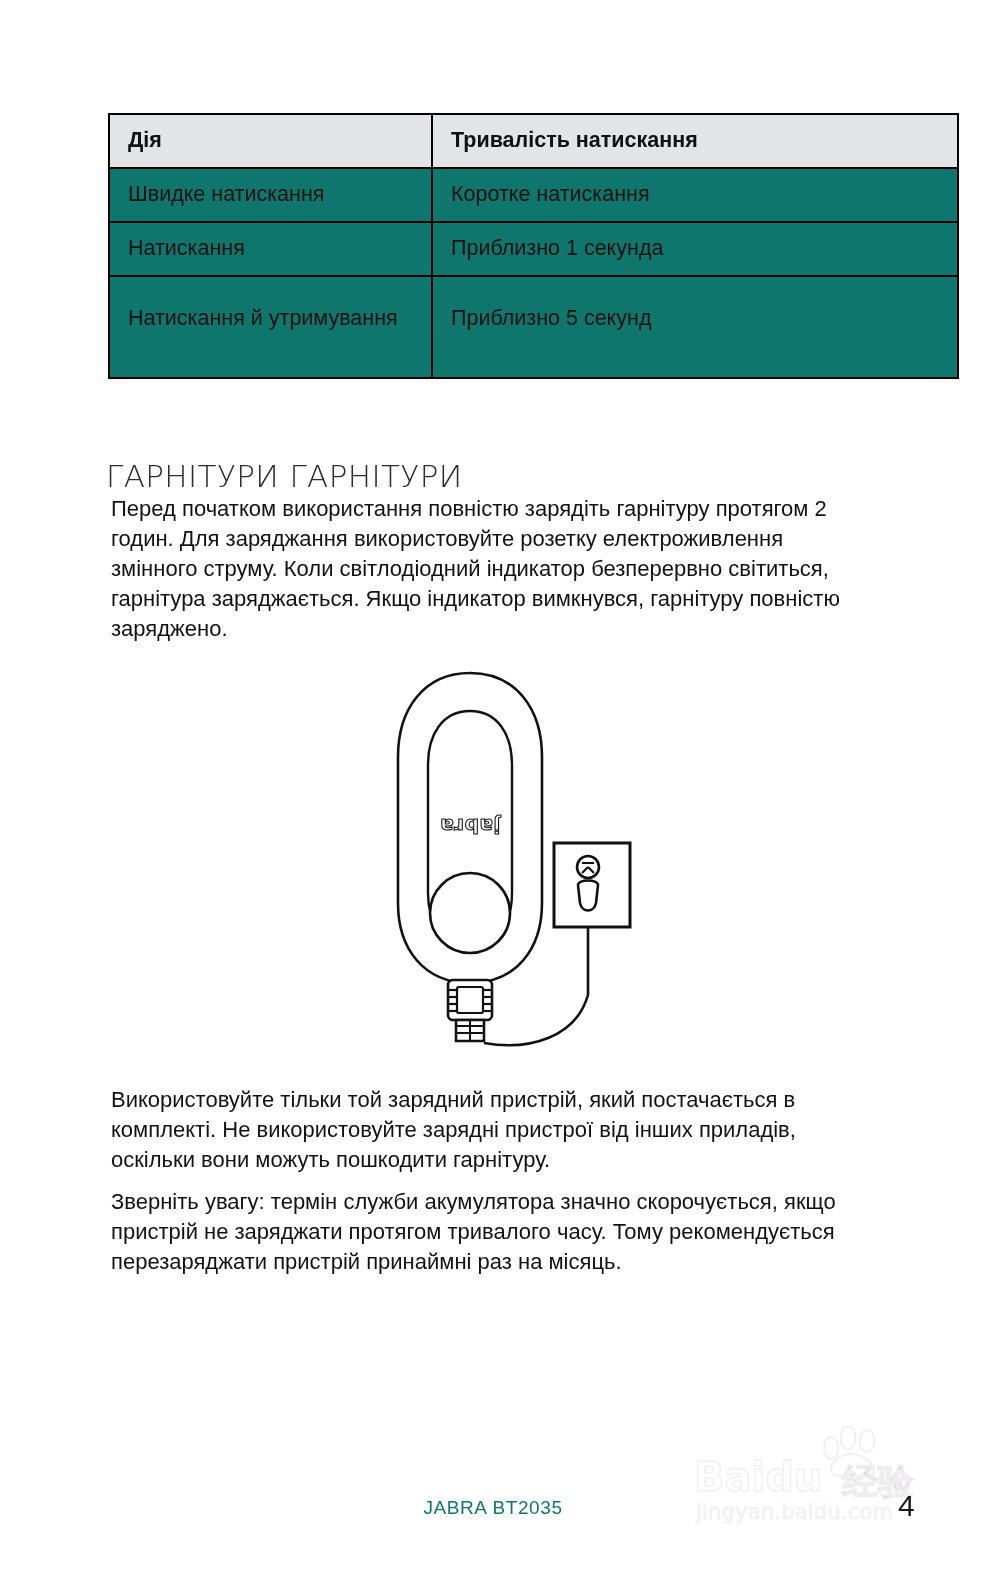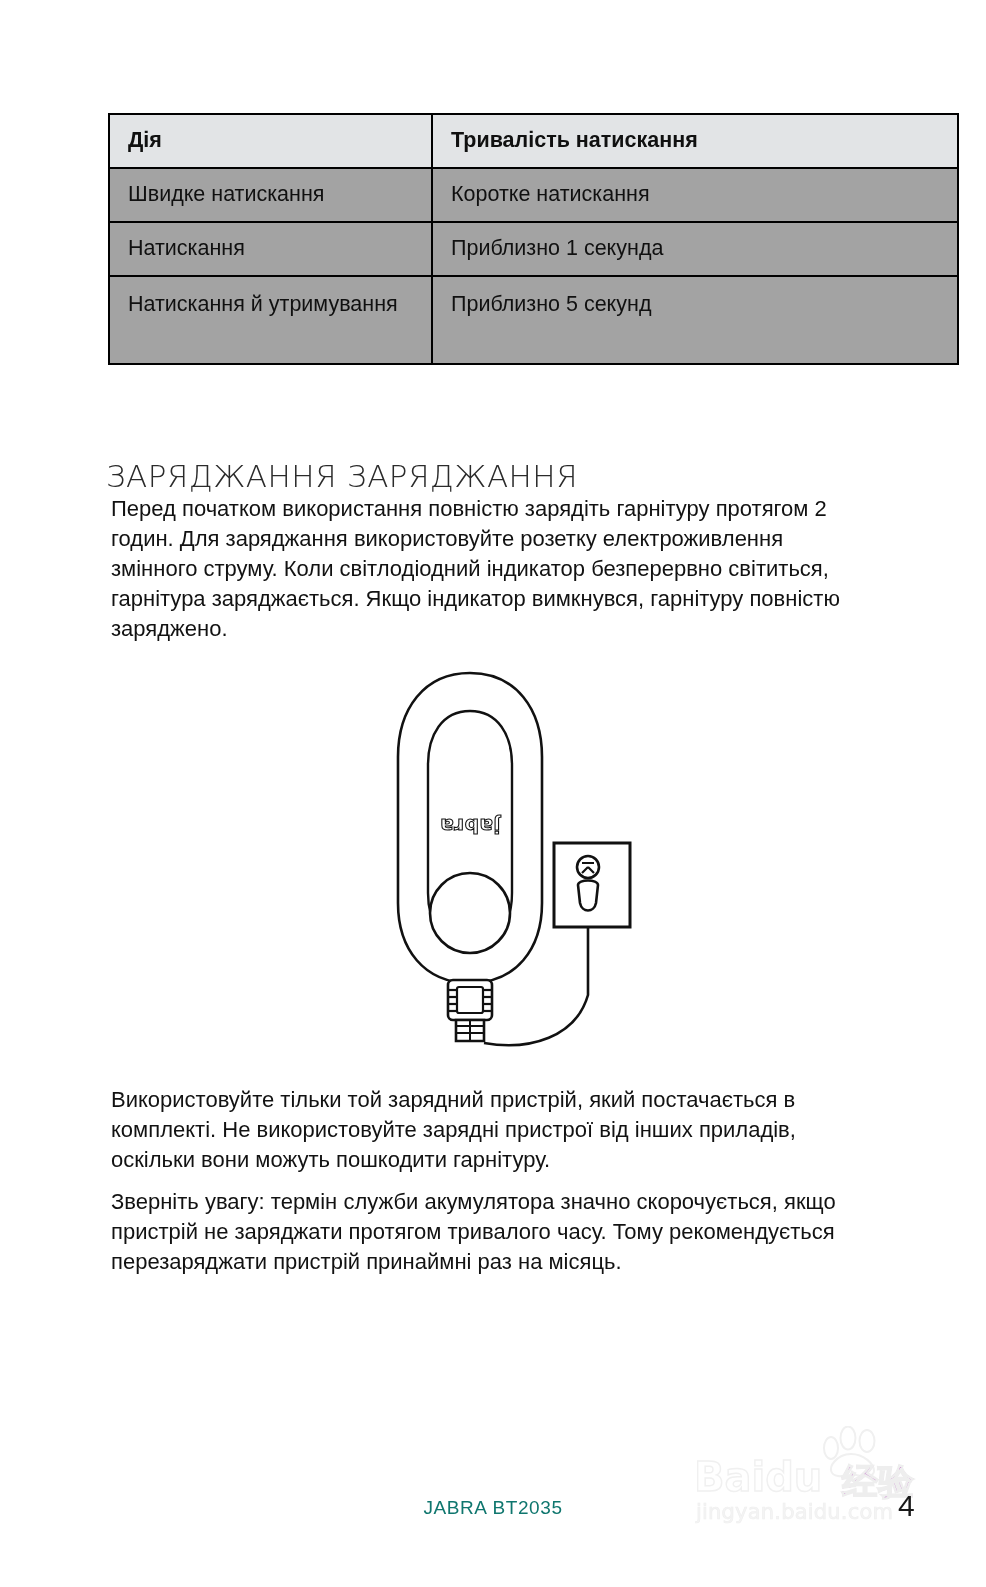--- a/index.html
+++ b/index.html
@@ -39,26 +39,26 @@
     line-height: 1.3;
     color: #101010;
   }
   .spec-table th {
     background: #e2e4e6;
     font-weight: bold;
     height: 52px;
     font-size: 21.5px;
   }
   .spec-table td {
-    background: #a3a3a3;
+    background: #0f766e;
     height: 52px;
     font-weight: normal;
   }
   .spec-table .col-action { width: 285px; }
-  .spec-table tr.tall td { height: 72px; vertical-align: top; padding-top: 14px; }
+  .spec-table tr.tall td { height: 72px; vertical-align: top; padding-top: 28px; }
 
   
   .section-heading {
     position: absolute;
     left: 106px;
     top: 432px;
     font-size: 31px;
     font-weight: 300;
     letter-spacing: 0.4px;
     color: #2b2b2b;
@@ -183,21 +183,21 @@
         <td>Натискання</td>
         <td>Приблизно 1 секунда</td>
       </tr>
       <tr class="tall">
         <td>Натискання й утримування</td>
         <td>Приблизно 5 секунд</td>
       </tr>
     </tbody>
   </table>
 
-  <h2 class="section-heading">ЗАРЯДЖАННЯ ЗАРЯДЖАННЯ</h2>
+  <h2 class="section-heading">ГАРНІТУРИ ГАРНІТУРИ</h2>
 
   <p class="para para-intro">Перед початком використання повністю зарядіть гарнітуру протягом 2 годин. Для заряджання використовуйте розетку електроживлення змінного струму. Коли світлодіодний індикатор безперервно світиться, гарнітура заряджається. Якщо індикатор вимкнувся, гарнітуру повністю заряджено.</p>
 
   <div class="illustration">
     <svg width="330" height="390" viewBox="0 0 330 390" xmlns="http://www.w3.org/2000/svg">
 
       <path d="M140 8
                C 186 8 212 44 212 92
                L 212 238
                C 212 284 186 318 140 318

